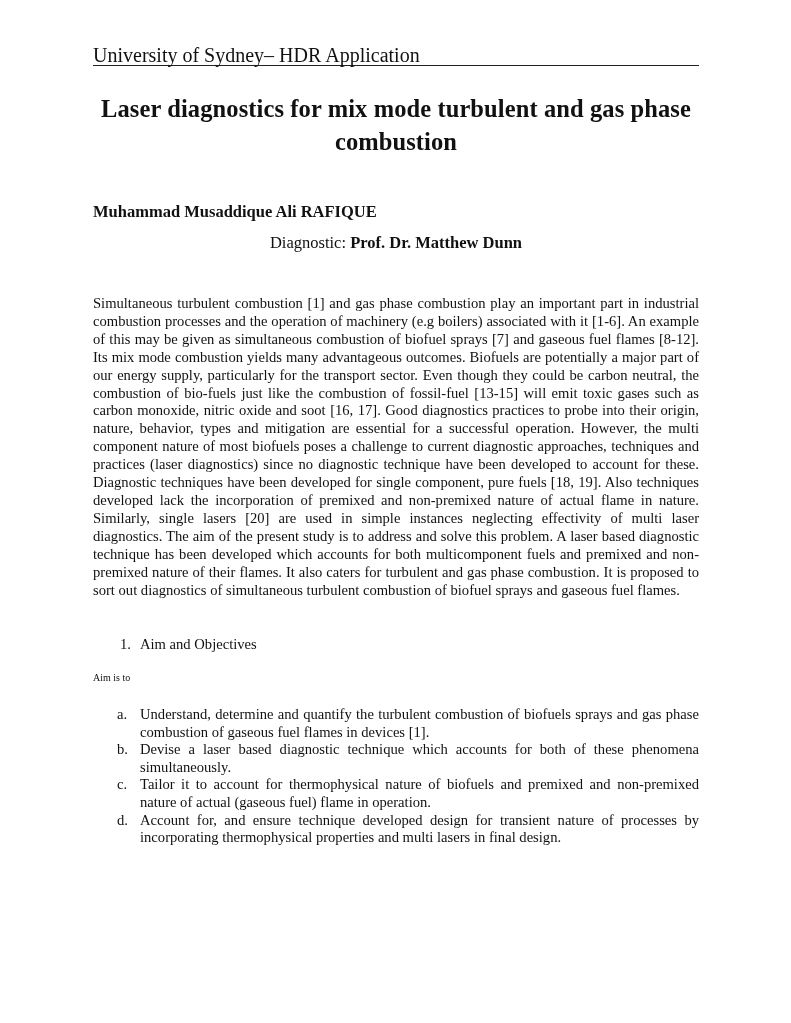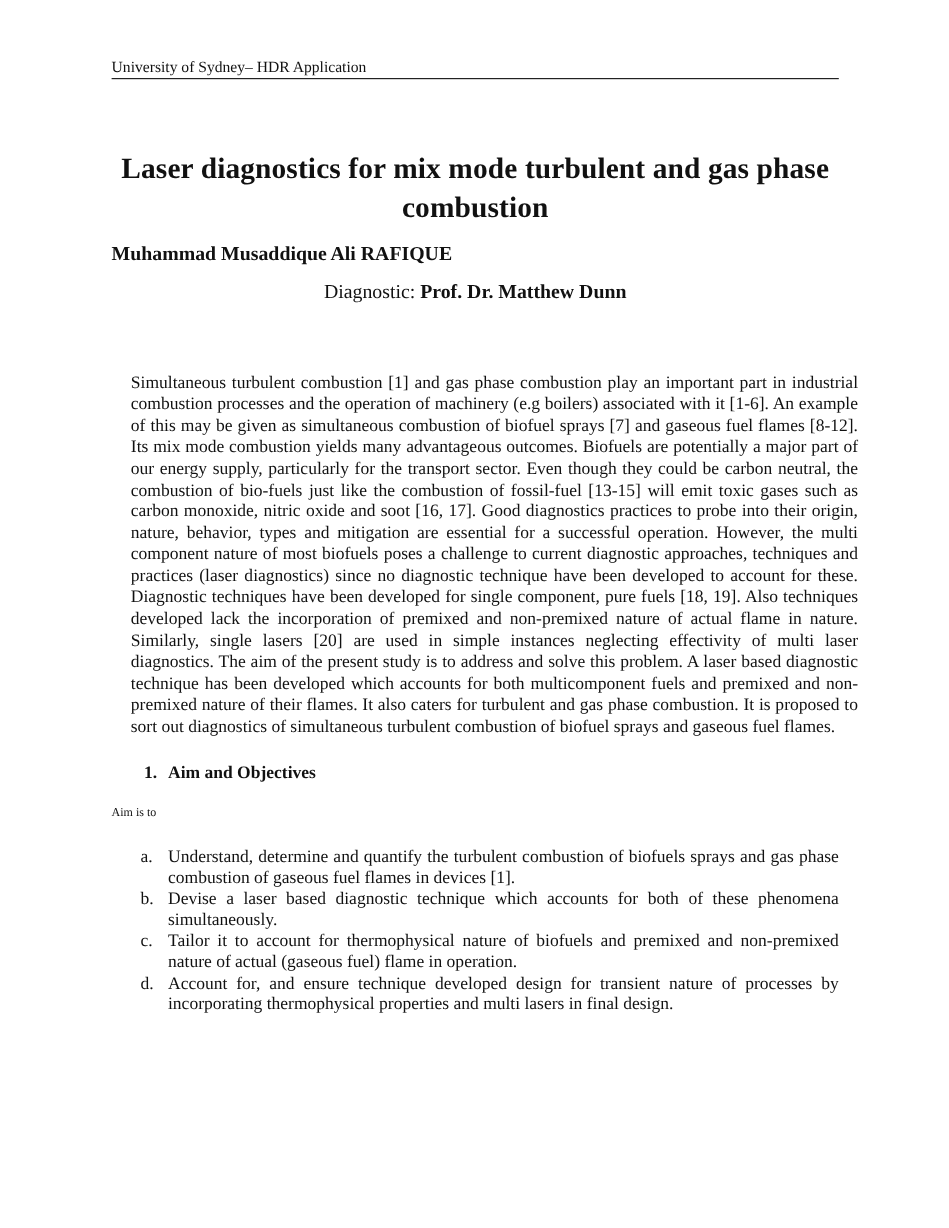--- a/index.html
+++ b/index.html
@@ -13,36 +13,35 @@
       position: relative;
       overflow: hidden;
       font-family: "Liberation Serif", "DejaVu Serif", serif;
       color: #111111;
     }
     .header {
       position: absolute;
       left: 93px;
       top: 47px;
       width: 606px;
-      font-size: 13px;
+      font-size: 20px;
       line-height: 17px;
       border-bottom: 1.2px solid #222222;
       padding-bottom: 1px;
     }
     .title {
       position: absolute;
       left: 93px;
       top: 92px;
       width: 606px;
       text-align: center;
       font-weight: bold;
       font-size: 24.5px;
       line-height: 33px;
       letter-spacing: 0.1px;
-      margin-top: 32px;
     }
     .author {
       position: absolute;
       left: 93px;
       top: 202px;
       width: 606px;
       text-align: left;
       font-weight: bold;
       font-size: 16.5px;
       line-height: 20px;
@@ -58,27 +57,27 @@
     }
     .supervisor .name { font-weight: bold; margin-top: 34px; }
     .intro {
       position: absolute;
       left: 93px;
       top: 295px;
       width: 606px;
       text-align: justify;
       font-size: 14.6px;
       line-height: 17.9px;
-      margin: 16px;
+      margin: 0;
     }
     .section-heading {
       position: absolute;
       left: 120px;
       top: 635px;
-      font-weight: bold;
+      font-weight: normal;
       font-size: 14.6px;
       line-height: 18px;
     }
     .section-heading .num {
       display: inline-block;
       width: 20px;
     }
     .aim-intro {
       position: absolute;
       left: 93px;

